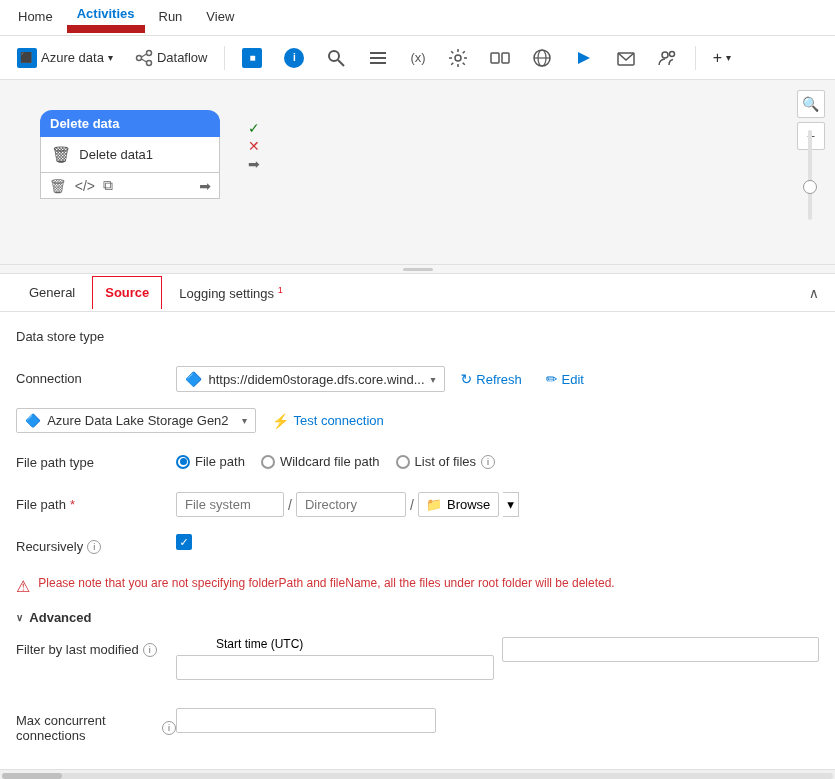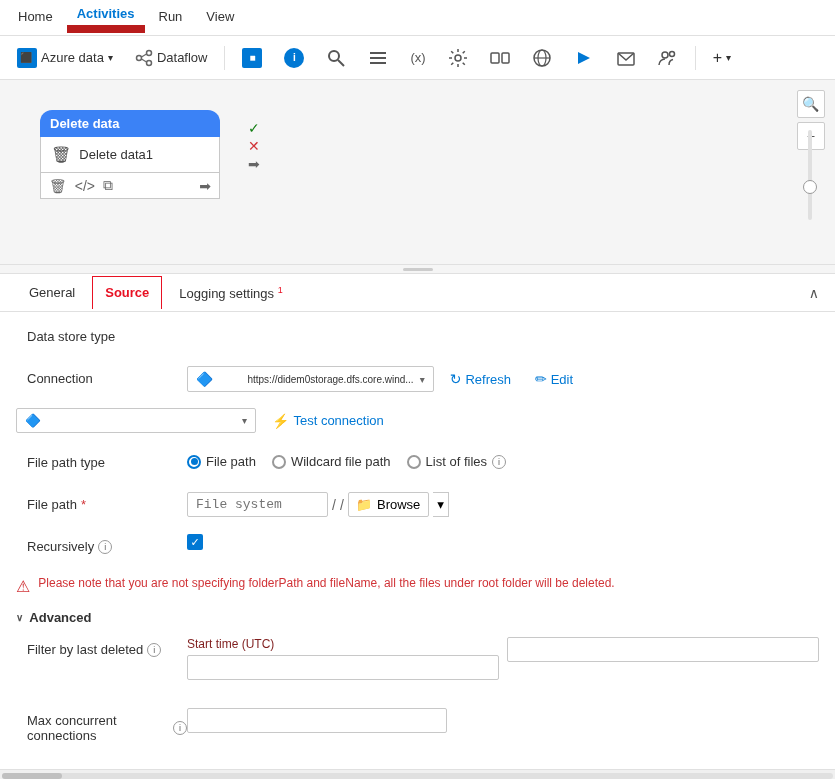--- a/index.html
+++ b/index.html
@@ -120,21 +120,21 @@
     .tab sup { font-size: 9px; color: #e81123; }
     .tab-collapse { cursor: pointer; color: #555; font-size: 14px; }
 
     
     .form-body { padding: 12px 16px; }
     .form-row {
       display: flex; align-items: flex-start; margin-bottom: 14px; min-height: 28px;
     }
     .form-label {
       width: 160px; flex-shrink: 0; font-size: 13px; color: #333;
-      padding-top: 5px; display: flex; align-items: center; gap: 4px; margin-left: 11px;
+      padding-top: 5px; display: flex; align-items: center; gap: 4px;
     }
     .form-control { flex: 1; }
     .radio-group { display: flex; gap: 16px; align-items: center; padding-top: 4px; }
     .radio-item { display: flex; align-items: center; gap: 5px; cursor: pointer; }
     .radio-outer {
       width: 14px; height: 14px; border-radius: 50%; border: 2px solid #999;
       display: flex; align-items: center; justify-content: center;
     }
     .radio-outer.checked { border-color: #0078d4; }
     .radio-inner { width: 7px; height: 7px; border-radius: 50%; background: #0078d4; }
@@ -193,21 +193,21 @@
     .section-header {
       display: flex; align-items: center; gap: 6px;
       margin-bottom: 12px; font-size: 13px; font-weight: 600; cursor: pointer;
     }
     .section-header .chevron { font-size: 10px; color: #555; }
 
     .filter-grid {
       display: grid; grid-template-columns: 1fr 1fr; gap: 8px; margin-bottom: 14px;
     }
     .filter-col { display: flex; flex-direction: column; gap: 4px; }
-    .filter-label { font-size: 12px; color: #7f1d1d; }
+    .filter-label { font-size: 12px; color: #000000; margin-left: 40px; }
     .text-input {
       border: 1px solid #c8c8c8; border-radius: 2px; padding: 4px 8px;
       background: white; font-size: 13px; width: 100%;
     }
 
     .info-icon {
       display: inline-flex; align-items: center; justify-content: center;
       width: 14px; height: 14px; border-radius: 50%; border: 1px solid #999;
       font-size: 9px; color: #666; cursor: help; flex-shrink: 0;
     }
@@ -383,38 +383,39 @@
       </div>
     </div>
 
     <div class="form-row">
       <div class="form-label">
         <span>Connection</span>
       </div>
       <div class="form-control connection-row">
         <div class="connection-input">
           <span class="conn-icon">🔷</span>
-          <span style="font-size:10px;color:#333;flex:1;overflow:hidden;text-overflow:ellipsis;white-space:nowrap;margin-left:28px;">https://didem0storage.dfs.core.wind...</span>
+          <span style="font-size:13px;color:#333;flex:1;overflow:hidden;text-overflow:ellipsis;white-space:nowrap;">https://didem0storage.dfs.core.wind...</span>
           <span style="font-size:10px;color:#666;">▾</span>
         </div>
         <button class="action-btn">
           <span style="font-size:14px;">↻</span>
           <span>Refresh</span>
         </button>
         <button class="action-btn">
           <span style="font-size:14px;">✏</span>
           <span>Edit</span>
         </button>
       </div>
     </div>
 
     <div class="form-row">
       <div class="form-control connection-row">
         <div class="select-input">
           <span style="color:#0078d4;margin-right:6px;">🔷</span>
+          <span style="flex:1;">Azure Data Lake Storage Gen2</span>
           <span style="font-size:10px;color:#666;">▾</span>
         </div>
         <button class="test-conn-btn">
           <span style="font-size:14px;">⚡</span>
           <span>Test connection</span>
         </button>
       </div>
     </div>
 
     <div class="form-row">
@@ -439,22 +440,23 @@
         </div>
       </div>
     </div>
 
     <div class="form-row">
       <div class="form-label">
         <span>File path</span>
         <span class="required-star"> *</span>
       </div>
       <div class="form-control file-path-row">
-        <input class="file-path-input" style="width: 141px; font-family: Liberation Mono, monospace;" placeholder="File system">
+        <input class="file-path-input" style="width: 108px;" placeholder="File system">
         <span class="file-path-sep">/</span>
+        <input class="file-path-input" style="width: 110px;" placeholder="Directory">
         <span class="file-path-sep">/</span>
         <button class="browse-btn">
           <span>📁</span>
           <span>Browse</span>
         </button>
         <button class="browse-split">
           <span>▾</span>
         </button>
       </div>
     </div>
@@ -476,21 +478,21 @@
       <span>Please note that you are not specifying folderPath and fileName, all the files under root folder will be deleted.</span>
     </div>
 
     <div class="section-header">
       <span class="chevron">∨</span>
       <span>Advanced</span>
     </div>
 
     <div class="form-row">
       <div class="form-label">
-        <span>Filter by last deleted</span>
+        <span>Filter by last modified</span>
         <span class="info-icon">i</span>
       </div>
       <div class="form-control">
         <div class="filter-grid">
           <div class="filter-col">
             <div class="filter-label">Start time (UTC)</div>
             <input class="text-input" type="text" style="">
           </div>
           <div class="filter-col">
             <input class="text-input" type="text" style="">

